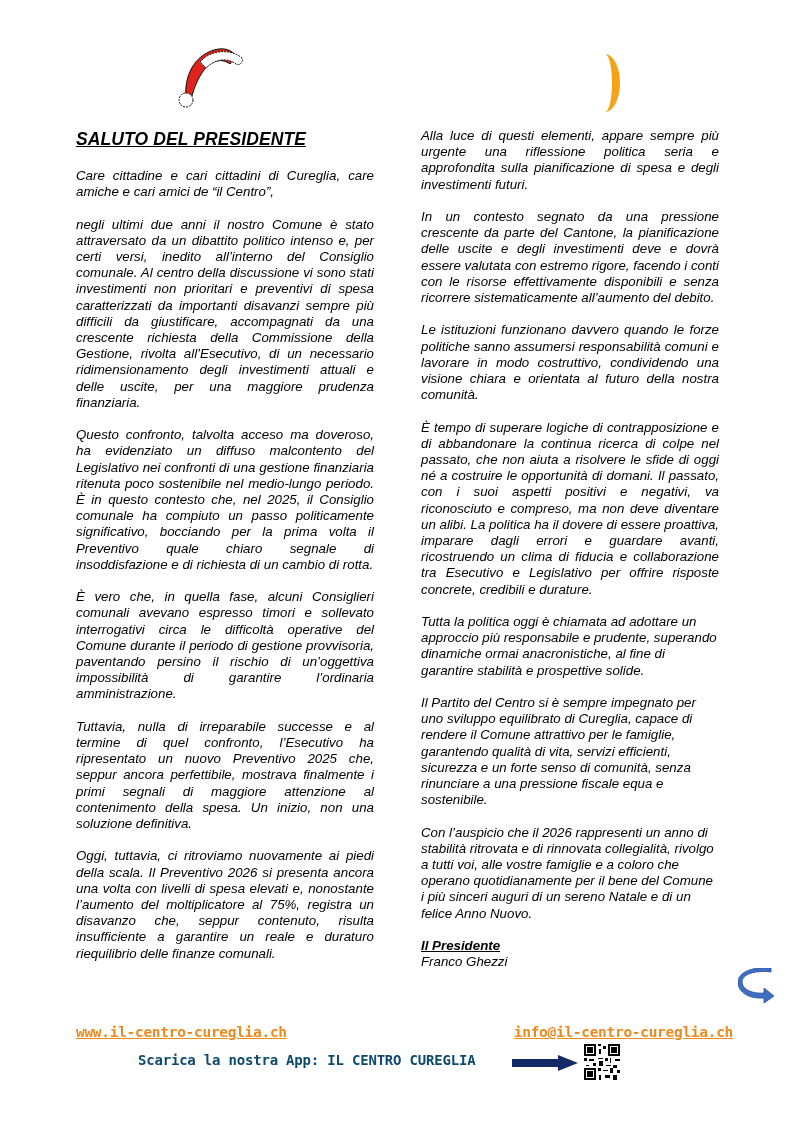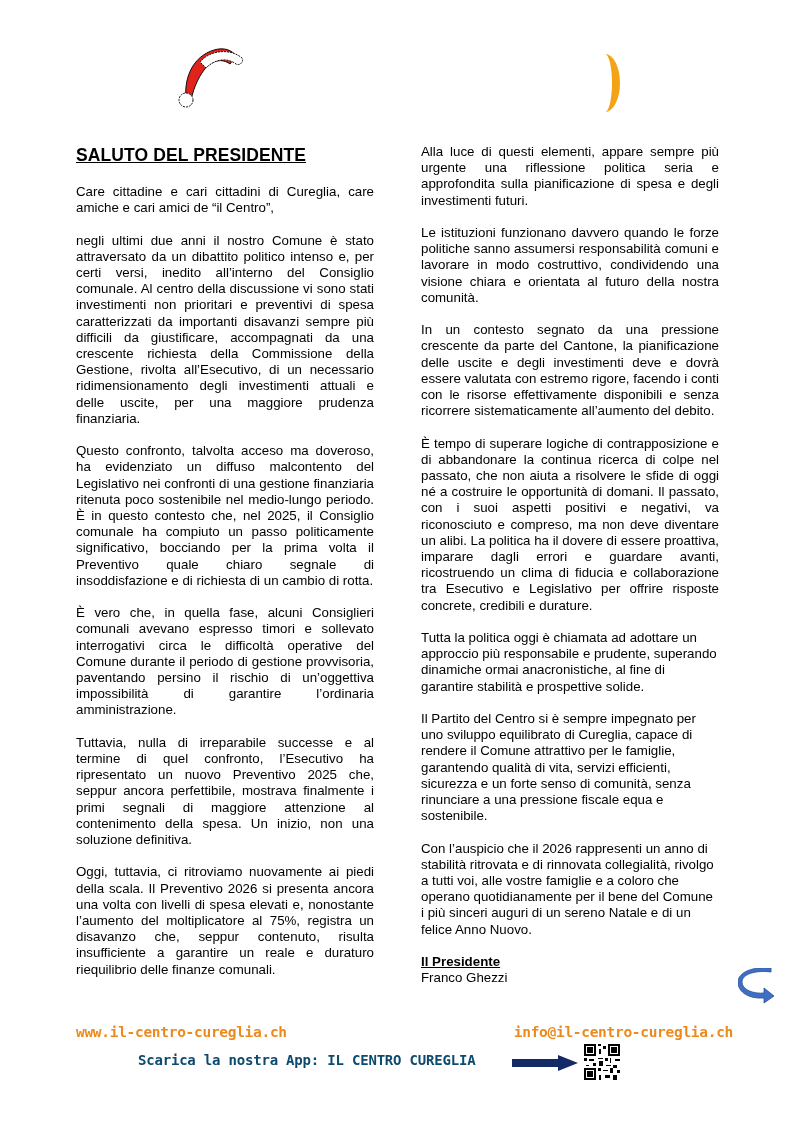--- a/index.html
+++ b/index.html
@@ -22,42 +22,42 @@
   }
   .logo-paren {
     position: absolute; left: 418px; top: 14px;
     width: 22px; height: 58px;
     border-right: 8px solid #f5a316; border-radius: 0 50% 50% 0 / 0 50% 50% 0;
   }
   .santa-hat { position: absolute; left: 0; top: 0; width: 80px; height: 70px; }
 
   
   .col {
-    position: absolute; top: 144px; width: 298px;
-    font-size: 13.3px; line-height: 16.2px; text-align: justify;
+    position: absolute; top: 128px; width: 298px;
+    font-size: 13.3px; line-height: 16.2px; text-align: justify; font-style: italic;
   }
   .col-left { left: 76px; }
   .col-right { left: 421px; }
   .col p { margin: 0 0 16.2px 0; }
   .title {
     font-size: 17.5px; font-weight: bold; text-decoration: underline;
     margin: 0 0 18px 0; line-height: 22px; letter-spacing: 0.1px;
   }
   .col-right p.left { text-align: left; }
   .signature-title { font-weight: bold; text-decoration: underline; display: block; }
   .signature-name { display: block; }
 
   
   .return-arrow { position: absolute; left: 738px; top: 968px; width: 38px; height: 36px; }
 
   
   .footer-link {
     position: absolute; top: 1024px;
     font-family: "DejaVu Sans Mono", monospace; font-weight: bold;
-    font-size: 14.5px; color: #ec8a1e; letter-spacing: -0.3px;
+    font-size: 14.5px; color: #ec8a1e; letter-spacing: -0.3px; text-decoration: underline;
   }
   .footer-web { left: 76px; }
   .footer-mail { right: 61px; margin-left: 8px; }
   .app-line {
     position: absolute; top: 1052px; left: 138px;
     font-family: "DejaVu Sans Mono", monospace; font-weight: bold;
     font-size: 14px; color: #0c4a6e; letter-spacing: -0.2px;
   }
   .app-arrow { position: absolute; left: 512px; top: 1055px; width: 66px; height: 16px; }
   .qr-code { position: absolute; left: 584px; top: 1043px; width: 36px; height: 38px; }
@@ -79,22 +79,22 @@
   <p>Care cittadine e cari cittadini di Cureglia, care amiche e cari amici de “il Centro”,</p>
   <p>negli ultimi due anni il nostro Comune è stato attraversato da un dibattito politico intenso e, per certi versi, inedito all’interno del Consiglio comunale. Al centro della discussione vi sono stati investimenti non prioritari e preventivi di spesa caratterizzati da importanti disavanzi sempre più difficili da giustificare, accompagnati da una crescente richiesta della Commissione della Gestione, rivolta all’Esecutivo, di un necessario ridimensionamento degli investimenti attuali e delle uscite, per una maggiore prudenza finanziaria.</p>
   <p>Questo confronto, talvolta acceso ma doveroso, ha evidenziato un diffuso malcontento del Legislativo nei confronti di una gestione finanziaria ritenuta poco sostenibile nel medio-lungo periodo. È in questo contesto che, nel 2025, il Consiglio comunale ha compiuto un passo politicamente significativo, bocciando per la prima volta il Preventivo quale chiaro segnale di insoddisfazione e di richiesta di un cambio di rotta.</p>
   <p>È vero che, in quella fase, alcuni Consiglieri comunali avevano espresso timori e sollevato interrogativi circa le difficoltà operative del Comune durante il periodo di gestione provvisoria, paventando persino il rischio di un’oggettiva impossibilità di garantire l’ordinaria amministrazione.</p>
   <p>Tuttavia, nulla di irreparabile successe e al termine di quel confronto, l’Esecutivo ha ripresentato un nuovo Preventivo 2025 che, seppur ancora perfettibile, mostrava finalmente i primi segnali di maggiore attenzione al contenimento della spesa. Un inizio, non una soluzione definitiva.</p>
   <p>Oggi, tuttavia, ci ritroviamo nuovamente ai piedi della scala. Il Preventivo 2026 si presenta ancora una volta con livelli di spesa elevati e, nonostante l’aumento del moltiplicatore al 75%, registra un disavanzo che, seppur contenuto, risulta insufficiente a garantire un reale e duraturo riequilibrio delle finanze comunali.</p>
 </div>
 
 <div class="col col-right">
   <p>Alla luce di questi elementi, appare sempre più urgente una riflessione politica seria e approfondita sulla pianificazione di spesa e degli investimenti futuri.</p>
+  <p>In un contesto segnato da una pressione crescente da parte del Cantone, la pianificazione delle uscite e degli investimenti deve e dovrà essere valutata con estremo rigore, facendo i conti con le risorse effettivamente disponibili e senza ricorrere sistematicamente all’aumento del debito.</p>
   <p>Le istituzioni funzionano davvero quando le forze politiche sanno assumersi responsabilità comuni e lavorare in modo costruttivo, condividendo una visione chiara e orientata al futuro della nostra comunità.</p>
-  <p>In un contesto segnato da una pressione crescente da parte del Cantone, la pianificazione delle uscite e degli investimenti deve e dovrà essere valutata con estremo rigore, facendo i conti con le risorse effettivamente disponibili e senza ricorrere sistematicamente all’aumento del debito.</p>
   <p>È tempo di superare logiche di contrapposizione e di abbandonare la continua ricerca di colpe nel passato, che non aiuta a risolvere le sfide di oggi né a costruire le opportunità di domani. Il passato, con i suoi aspetti positivi e negativi, va riconosciuto e compreso, ma non deve diventare un alibi. La politica ha il dovere di essere proattiva, imparare dagli errori e guardare avanti, ricostruendo un clima di fiducia e collaborazione tra Esecutivo e Legislativo per offrire risposte concrete, credibili e durature.</p>
   <p class="left">Tutta la politica oggi è chiamata ad adottare un approccio più responsabile e prudente, superando dinamiche ormai anacronistiche, al fine di garantire stabilità e prospettive solide.</p>
   <p class="left">Il Partito del Centro si è sempre impegnato per uno sviluppo equilibrato di Cureglia, capace di rendere il Comune attrattivo per le famiglie, garantendo qualità di vita, servizi efficienti, sicurezza e un forte senso di comunità, senza rinunciare a una pressione fiscale equa e sostenibile.</p>
   <p class="left">Con l’auspicio che il 2026 rappresenti un anno di stabilità ritrovata e di rinnovata collegialità, rivolgo a tutti voi, alle vostre famiglie e a coloro che operano quotidianamente per il bene del Comune i più sinceri auguri di un sereno Natale e di un felice Anno Nuovo.</p>
   <div>
     <span class="signature-title">Il Presidente</span>
     <span class="signature-name">Franco Ghezzi</span>
   </div>
 </div>
 

